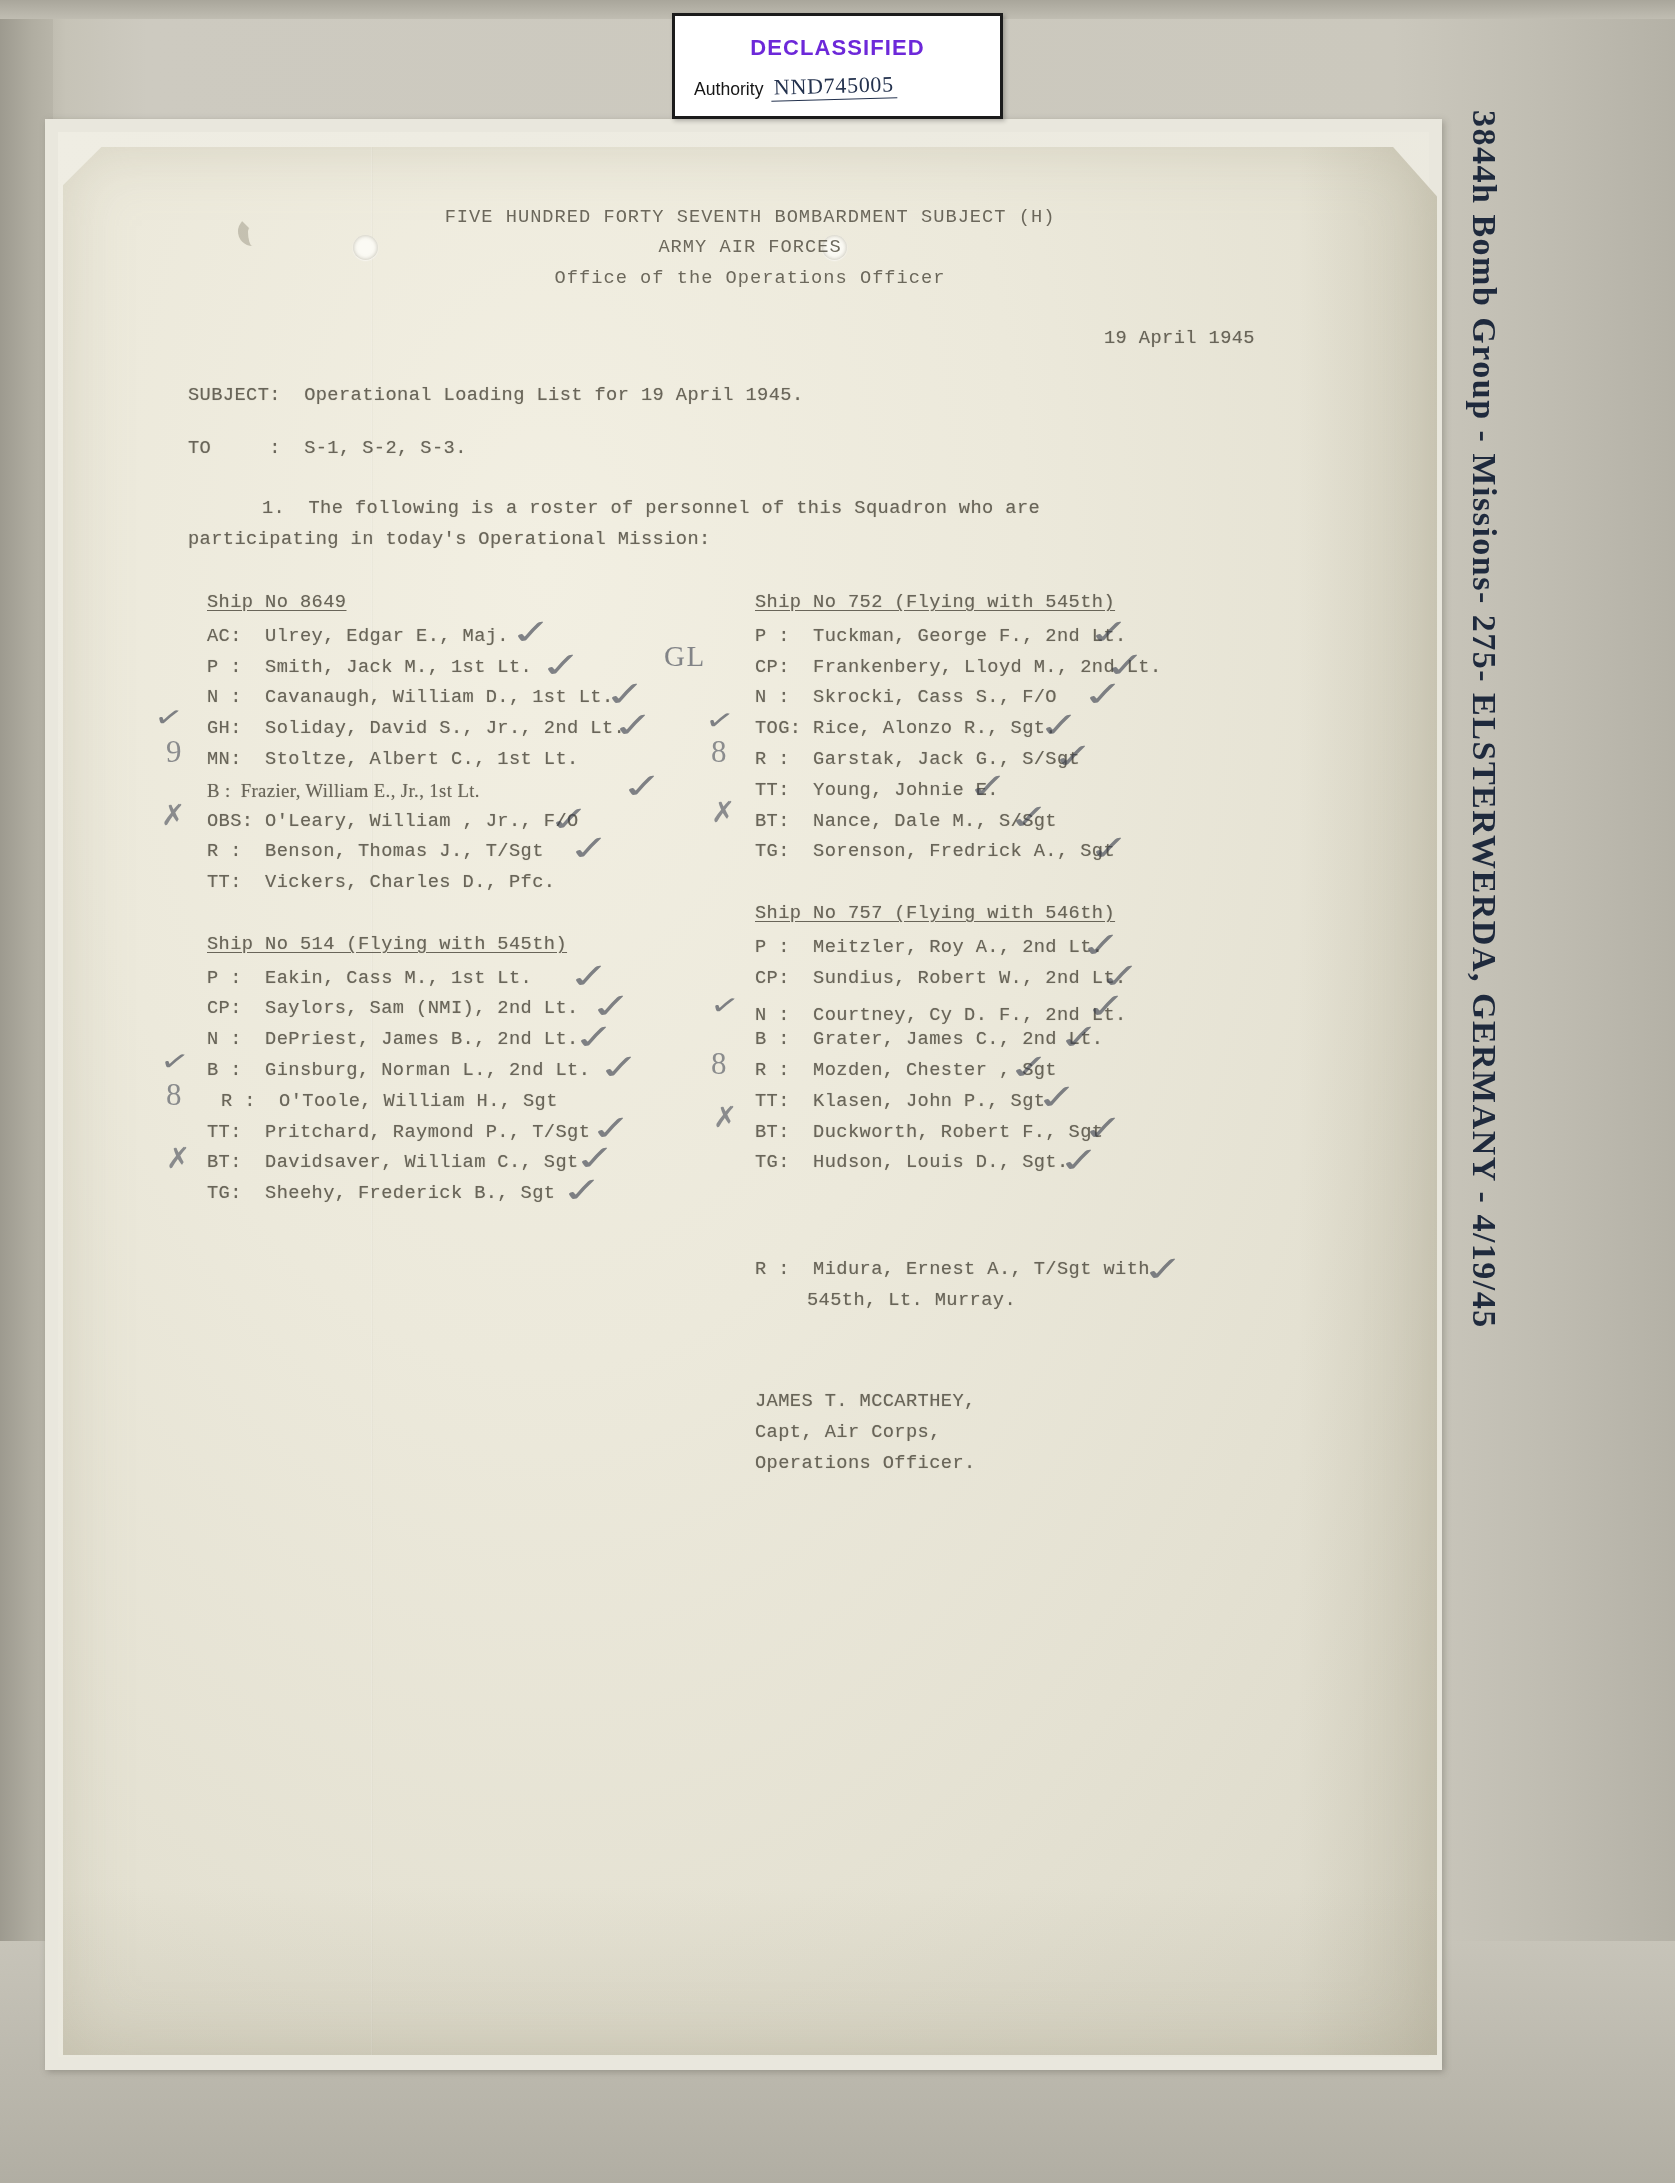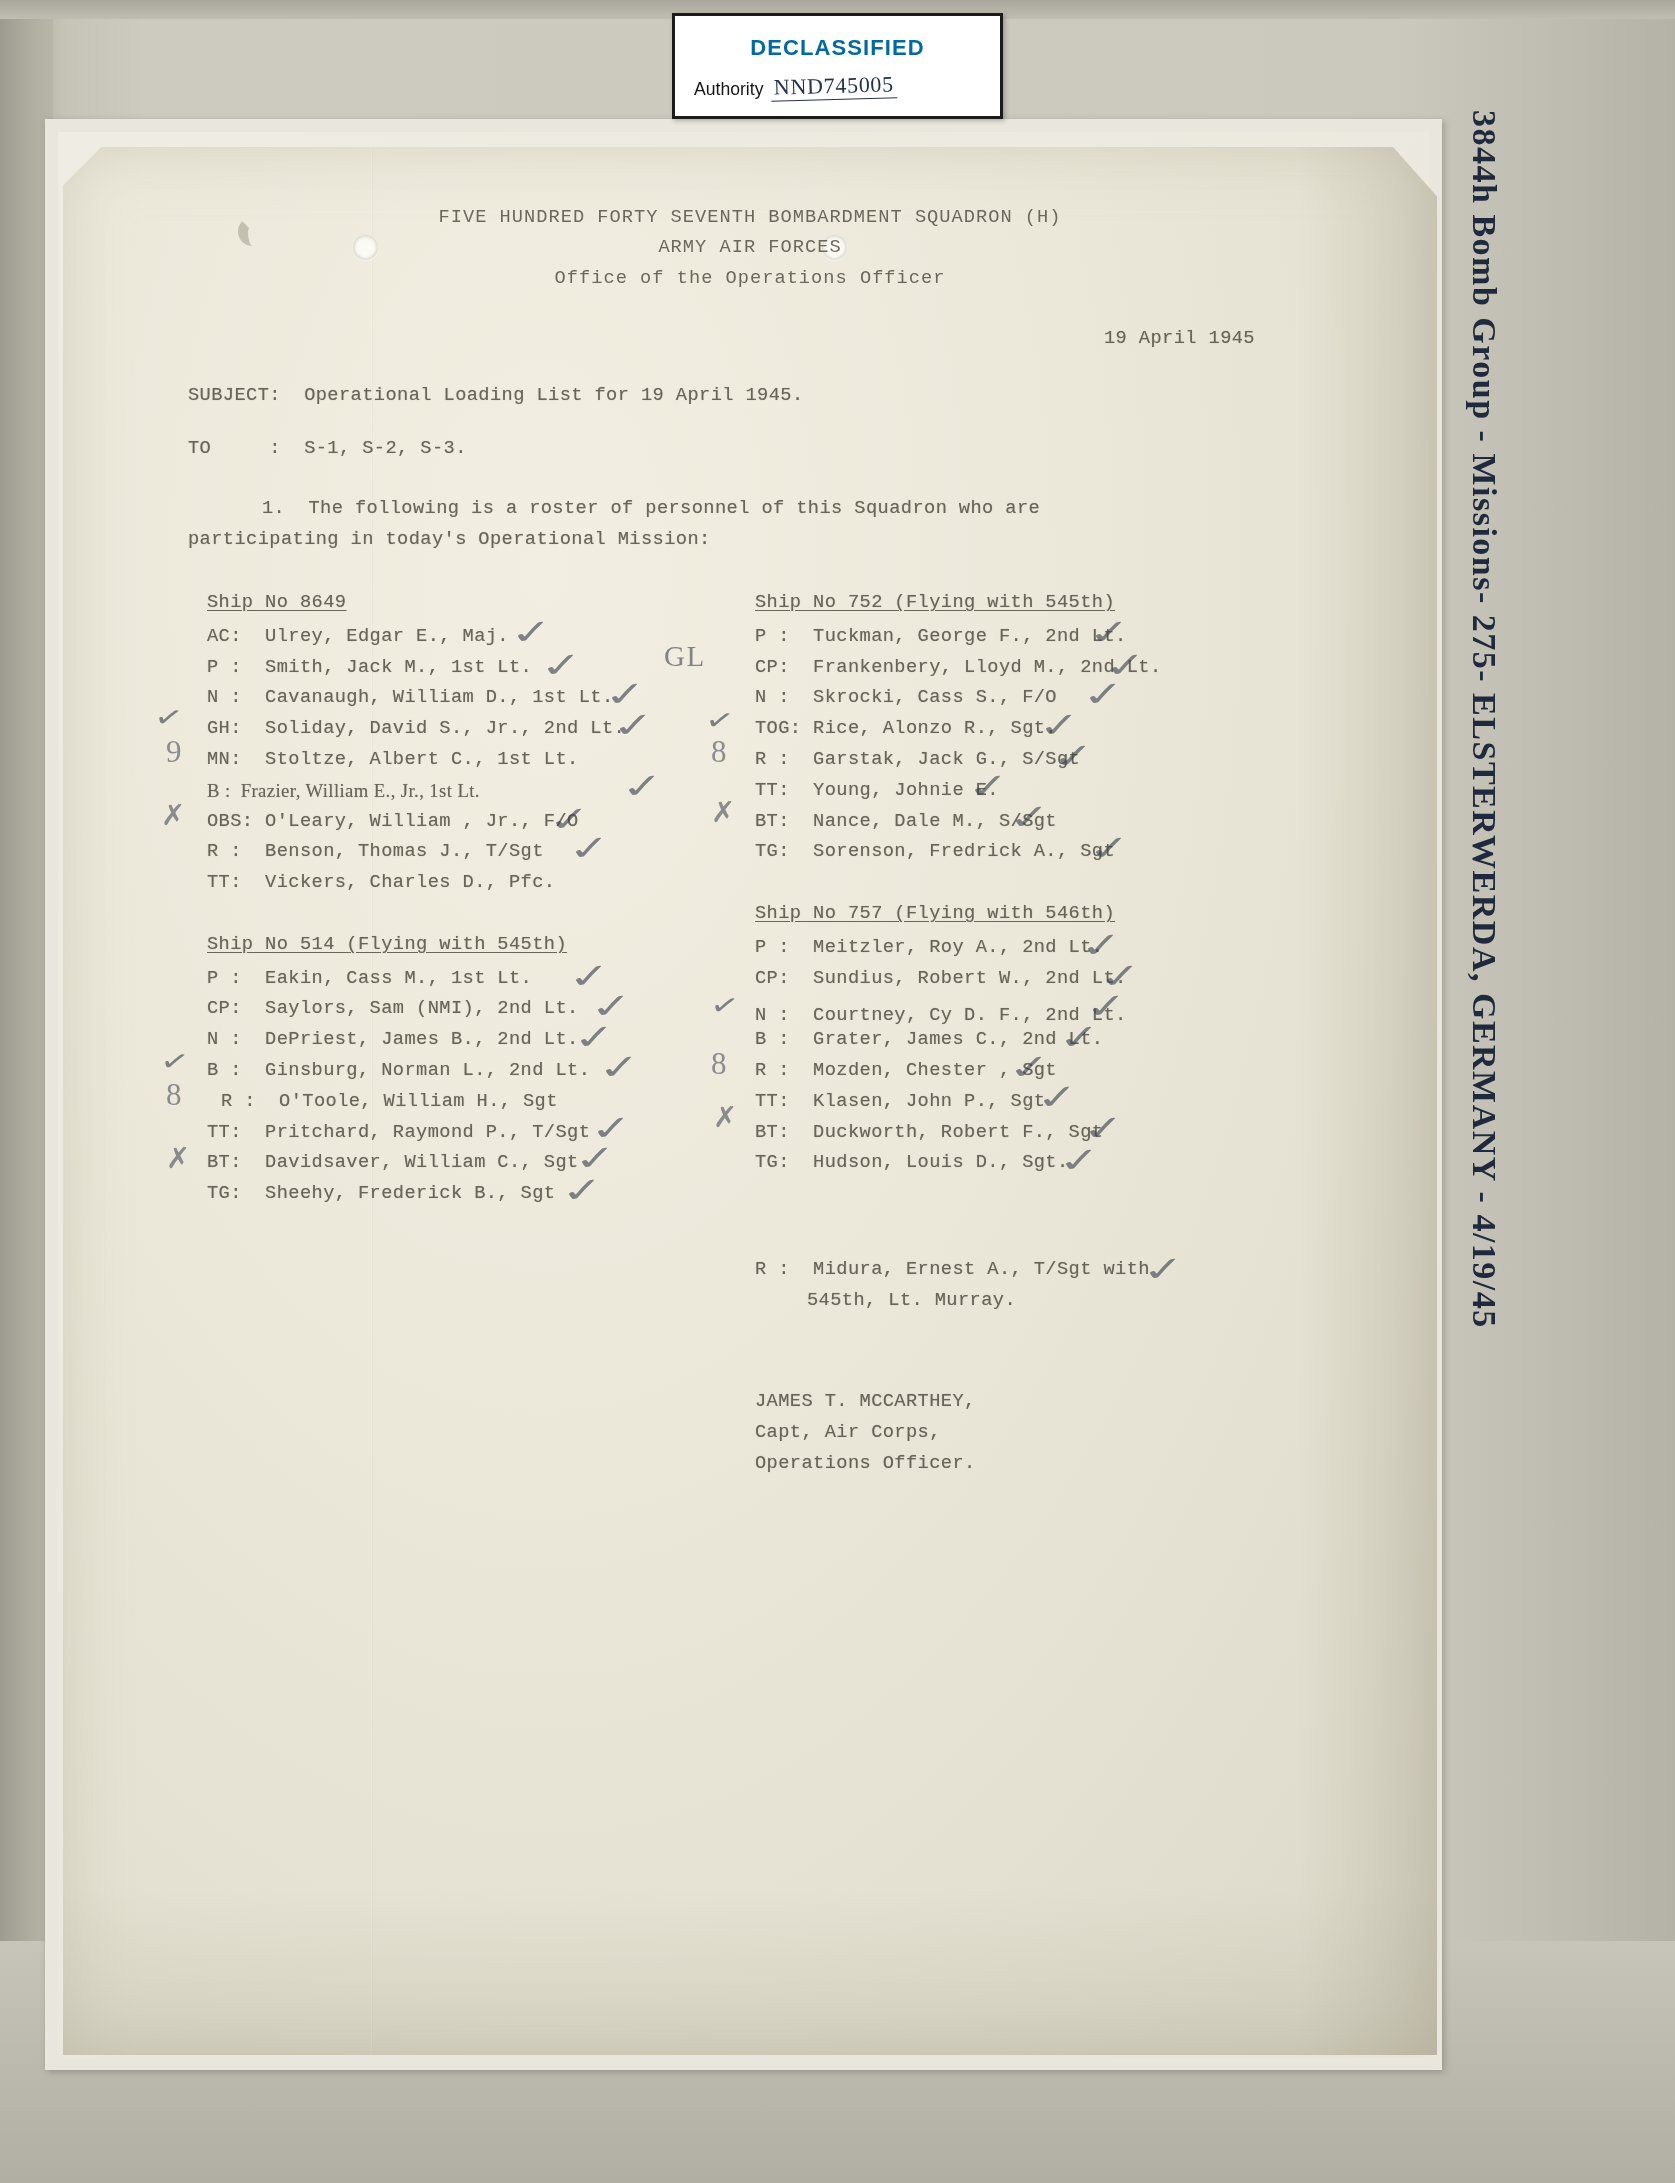--- a/index.html
+++ b/index.html
@@ -103,21 +103,21 @@
     background: #ffffff;
     border: 3.7px solid #1b1b1b;
     box-sizing: border-box;
     box-shadow: 1.5px 2.2px 4.4px rgba(0,0,0,.25);
   }
   .stamp-title {
     text-align: center;
     font-size: 22px;
     font-weight: bold;
     letter-spacing: 1.1px;
-    color: #0369a1;
+    color: #6d28d9;
     margin-top: 19px;
     font-family: "Liberation Sans", sans-serif;
   }
   .stamp-row {
     display: flex;
     align-items: flex-end;
     gap: 7.3px;
     margin: 11.7px 0 0 19px;
     font-size: 17.6px;
     color: #161616;
@@ -212,21 +212,21 @@
     <div class="print-inner"></div>
   </div>
 
   <div class="doc">
     <div class="doc-fold"></div>
 
     <div class="hole" style="left:290px; top:88px;"></div>
     <div class="hole" style="left:759px; top:88px;"></div>
     <div class="hole" style="left:175px; top:70px; width:19px; height:19px; background:transparent; box-shadow:none; border-left:10.3px solid rgba(120,115,95,.35); border-top:10.3px solid transparent;"></div>
 
-    <div class="head" style="top:59px;">FIVE HUNDRED FORTY SEVENTH BOMBARDMENT SQUADRON (H)</div>
+    <div class="head" style="top:59px;">FIVE HUNDRED FORTY SEVENTH BOMBARDMENT SUBJECT (H)</div>
     <div class="head" style="top:89px;">ARMY AIR FORCES</div>
     <div class="head" style="top:120px;">Office of the Operations Officer</div>
 
     <div class="tw" style="left:1041px; top:176px;">19 April 1945</div>
 
     <div class="tw" style="left:125px; top:233px;">SUBJECT:  Operational Loading List for 19 April 1945.</div>
     <div class="tw" style="left:125px; top:286px;text-align:center;">TO     :  S-1, S-2, S-3.</div>
 
     <div class="tw" style="left:199px; top:346px;">1.  The following is a roster of personnel of this Squadron who are</div>
     <div class="tw" style="left:125px; top:377px;">participating in today's Operational Mission:</div>

